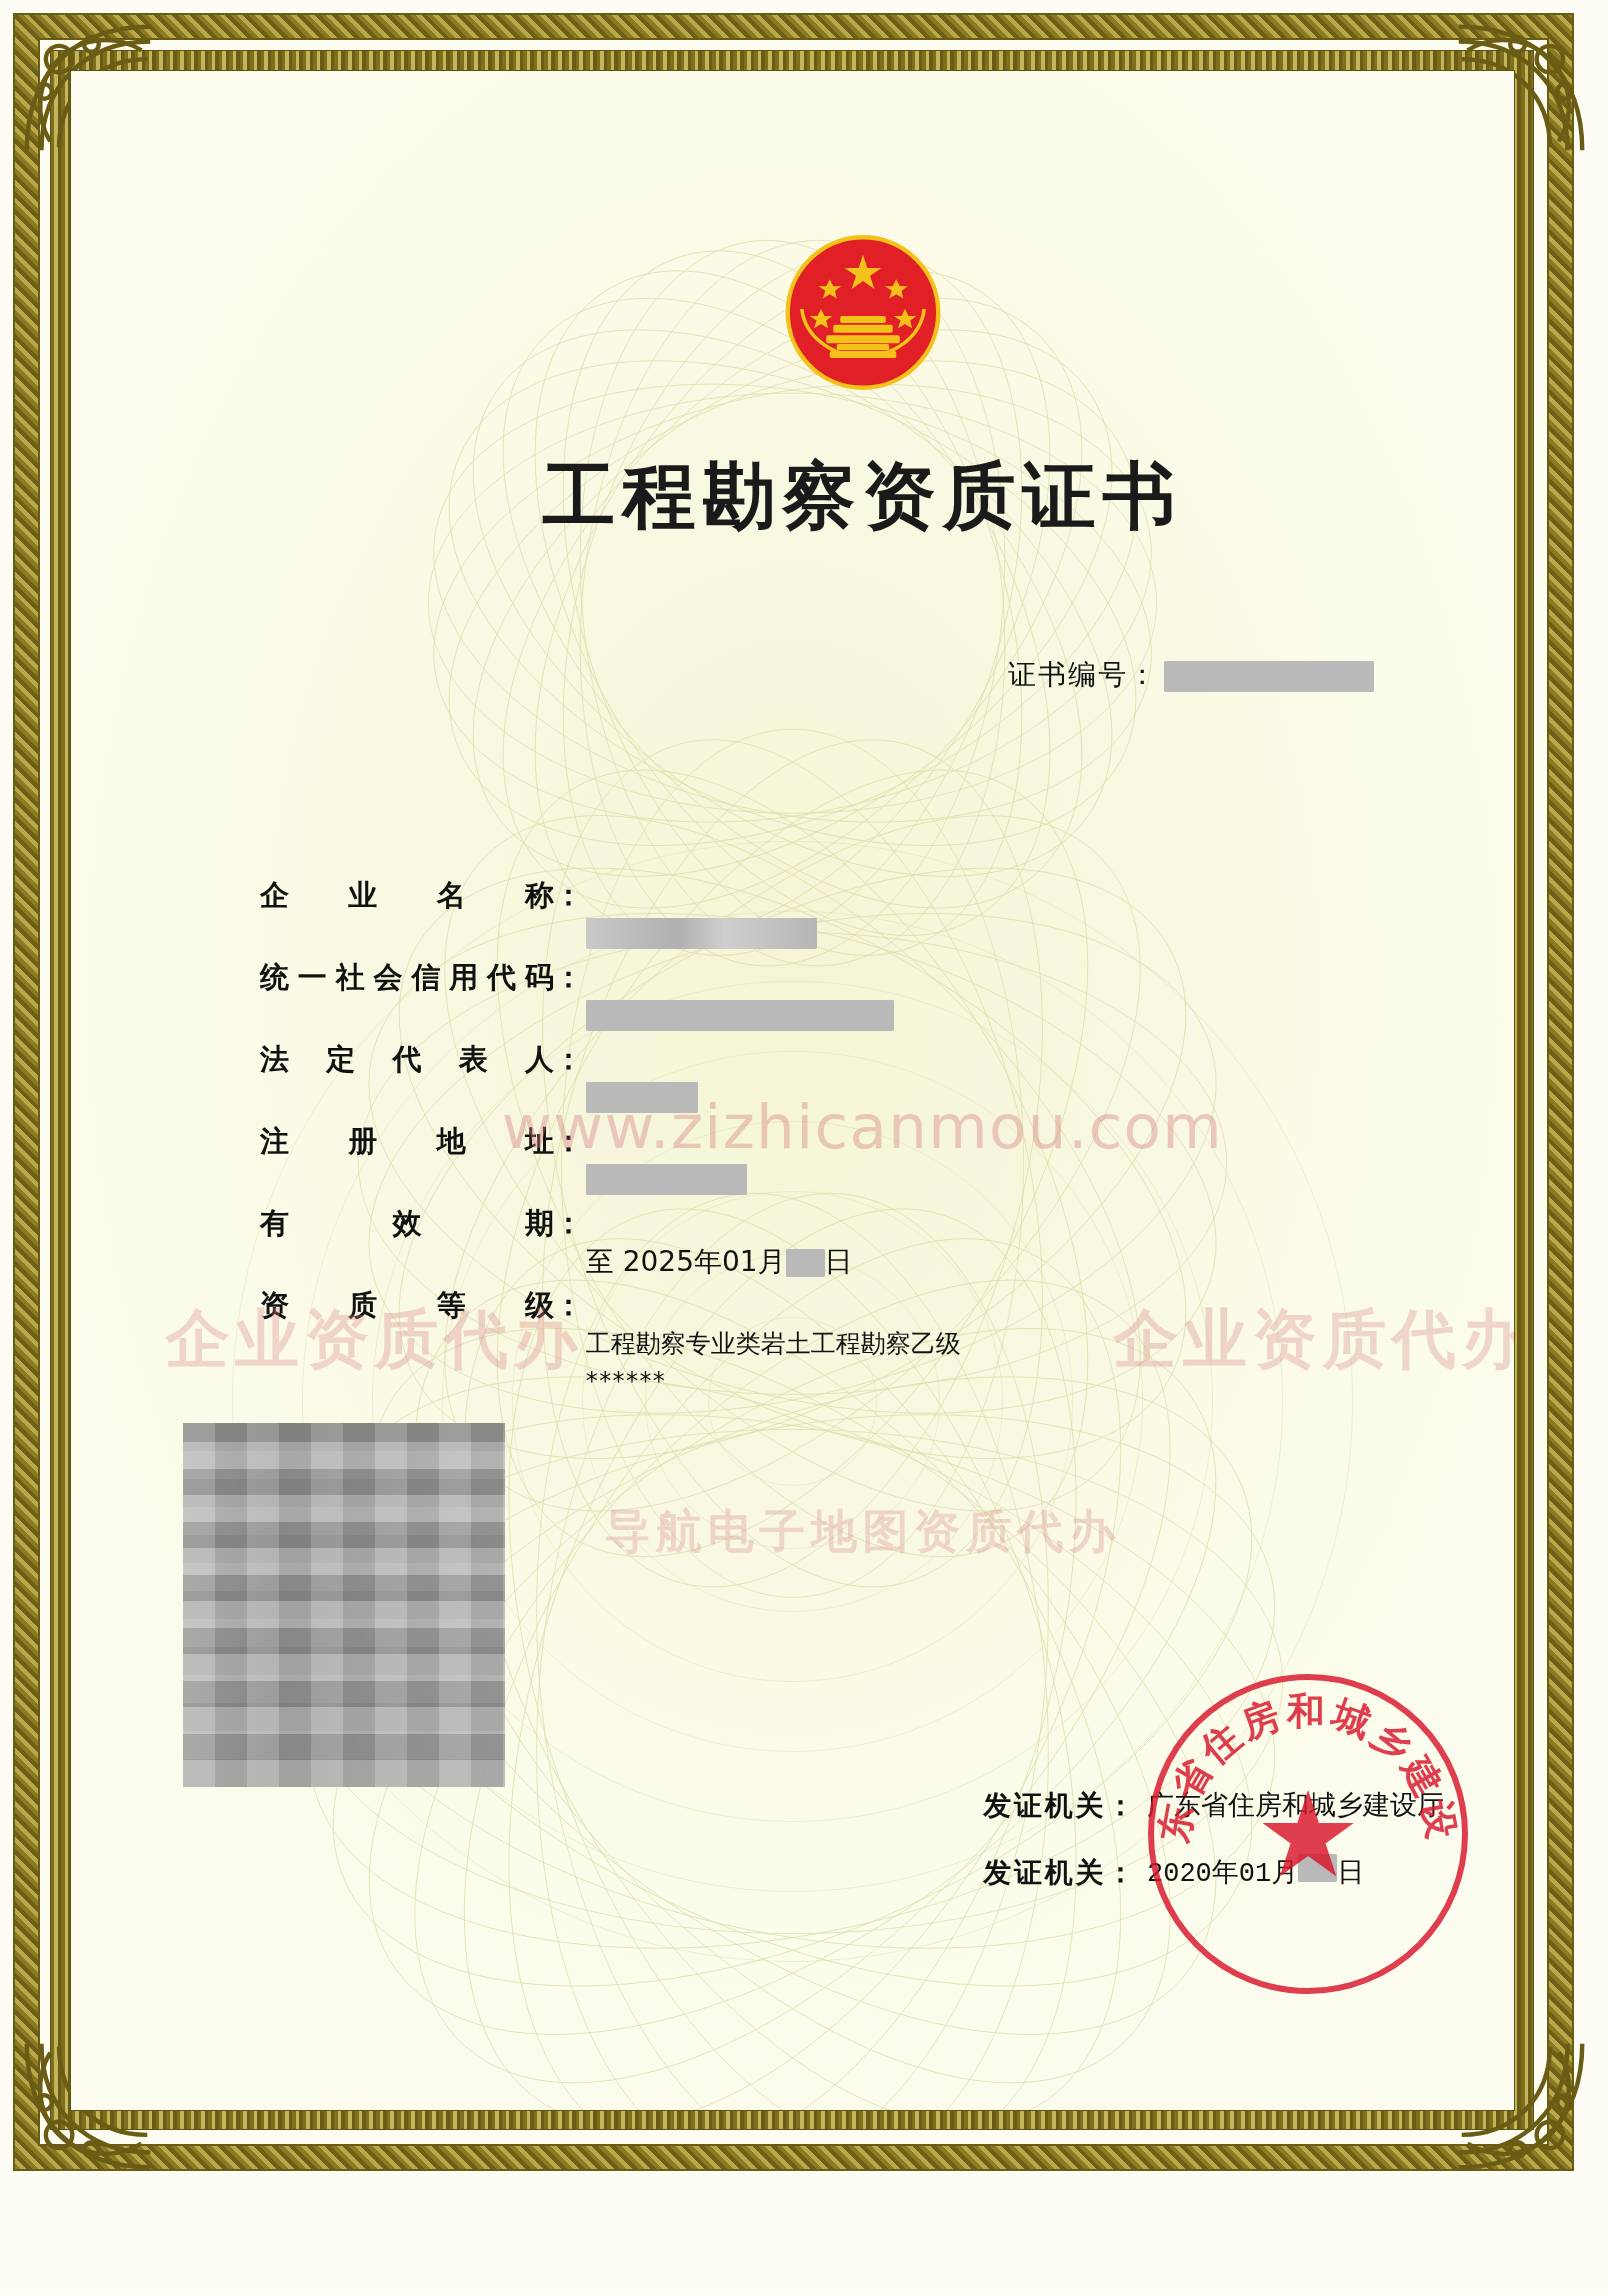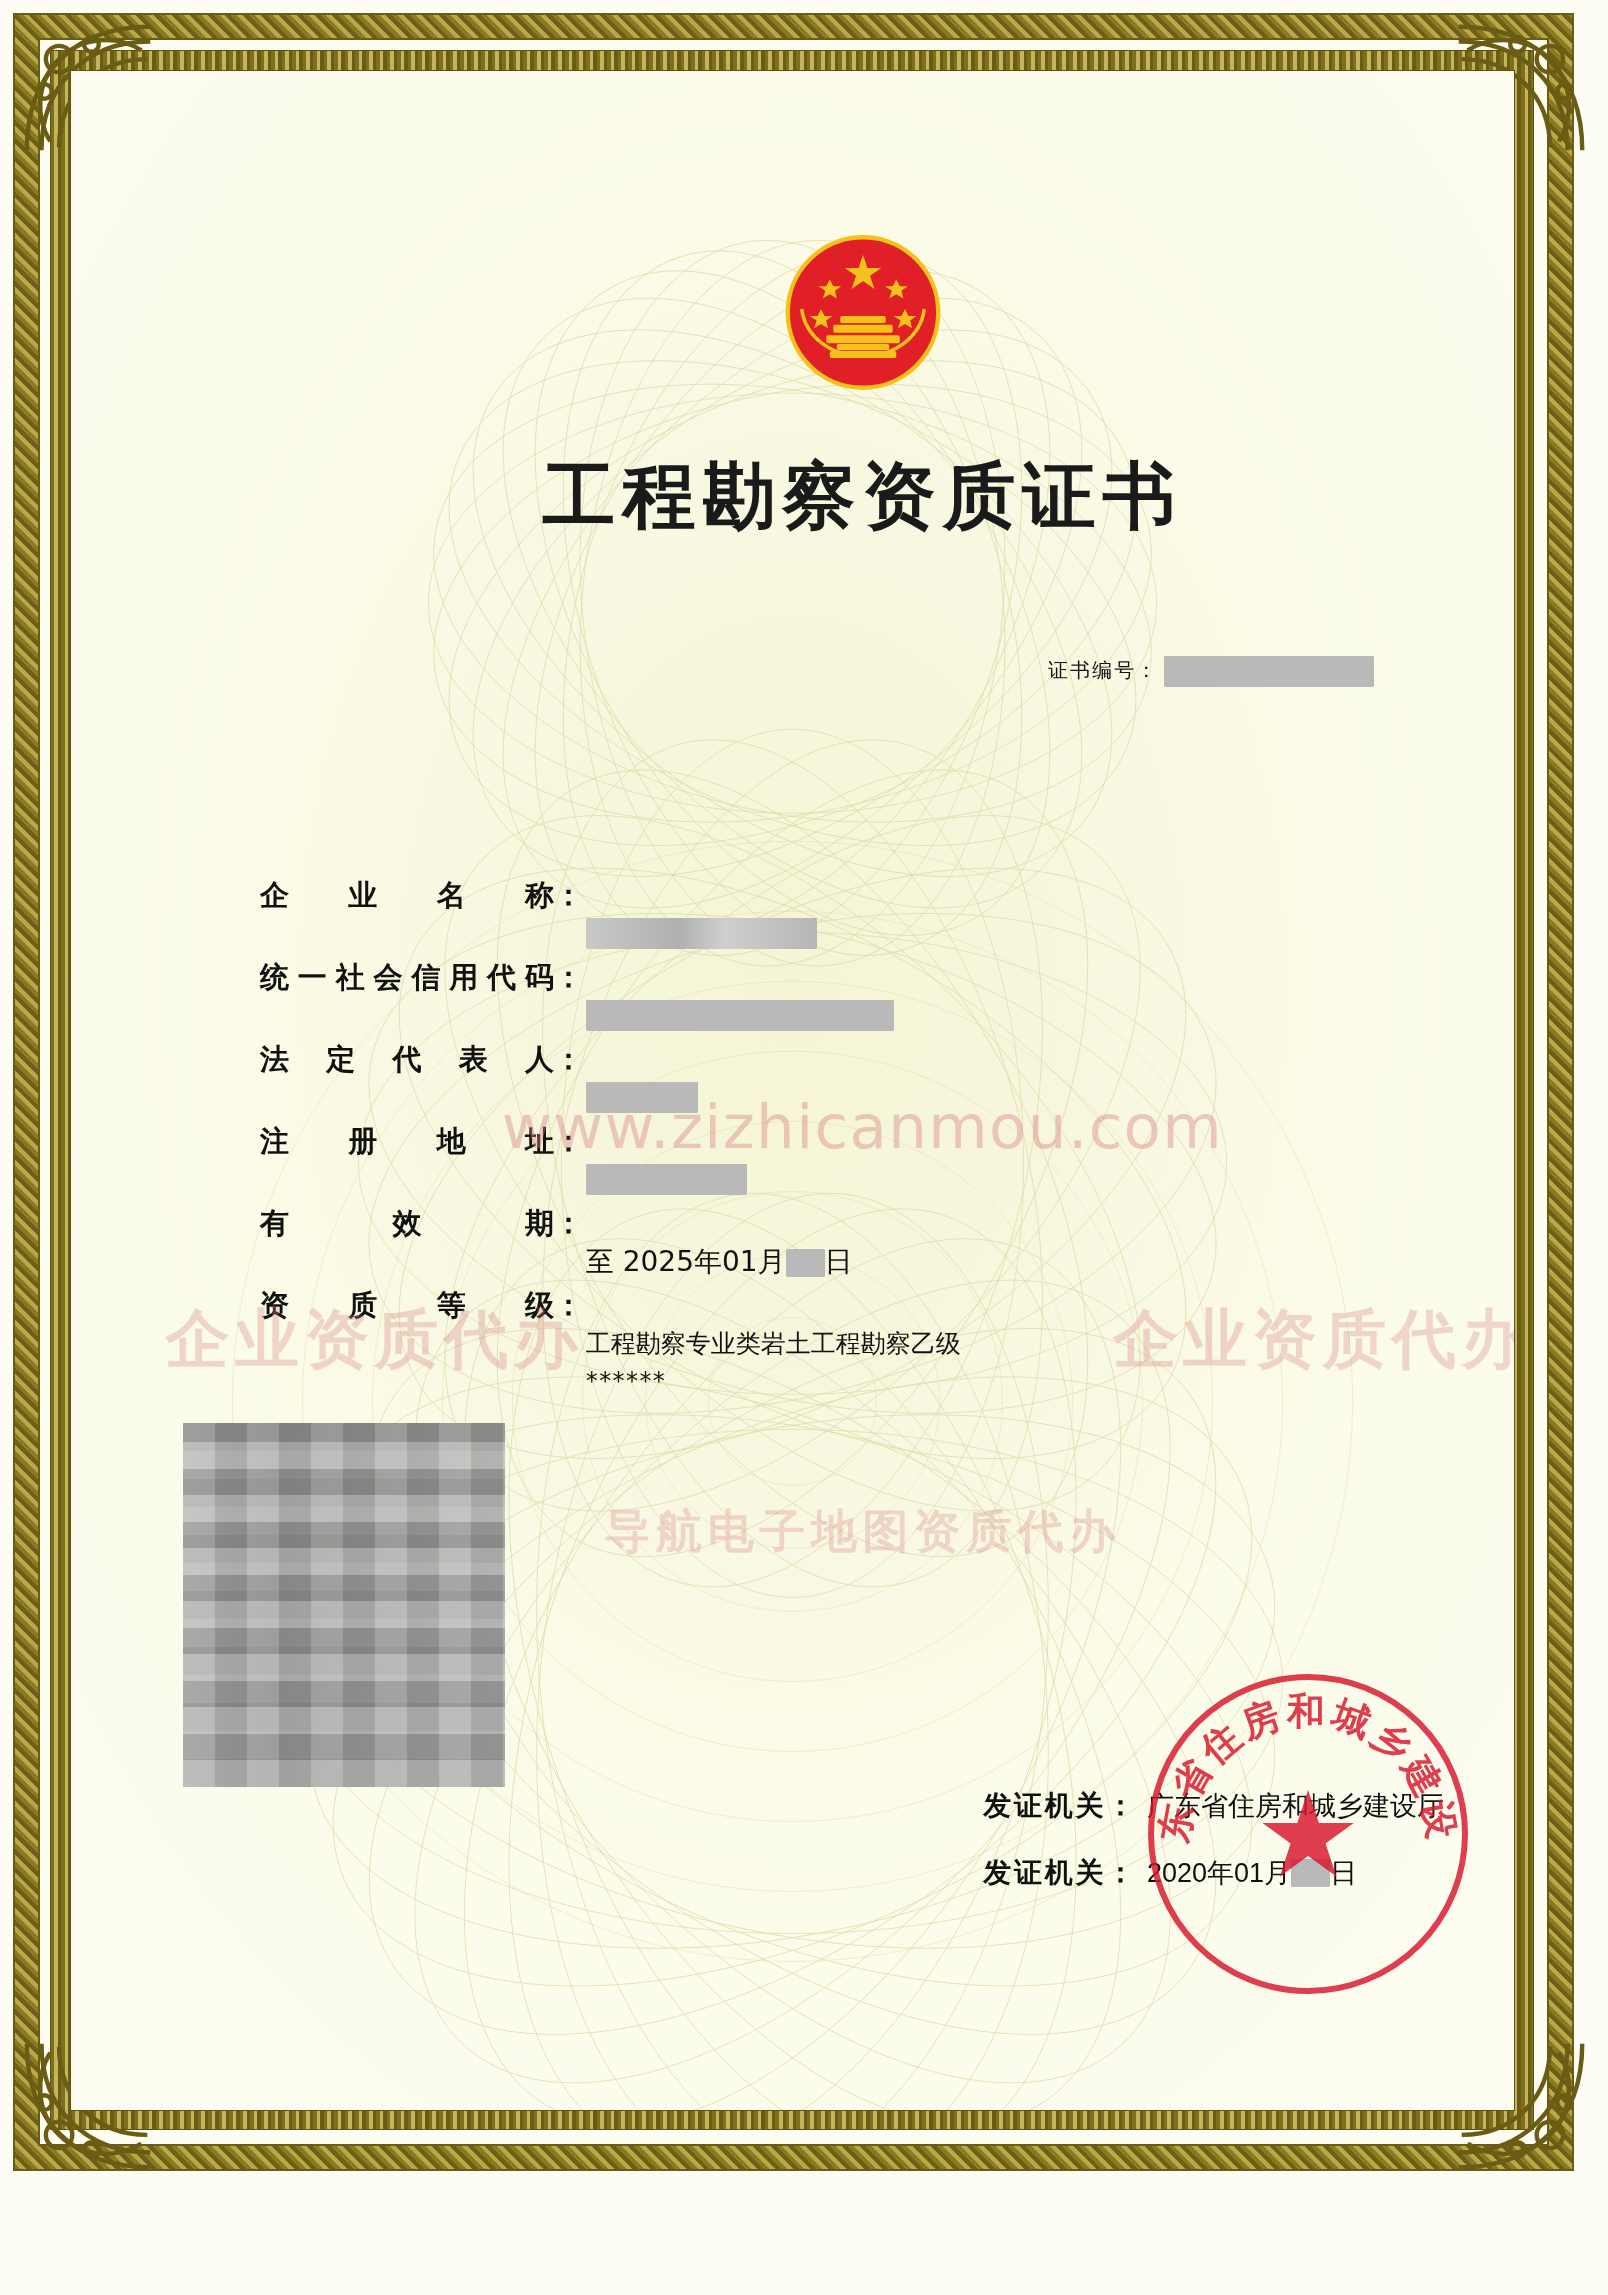--- a/index.html
+++ b/index.html
@@ -46,21 +46,21 @@
   .emblem{position:absolute;left:50%;top:84px;transform:translateX(-50%);width:175px;height:175px;}
 
   .title{
     position:absolute;top:287px;left:0;width:100%;text-align:center;
     font-family:"DejaVu Sans",sans-serif;font-weight:bold;font-size:73px;
     letter-spacing:7px;color:#1a1a1a;margin-top:20px;
   }
 
   .cert-no{
     position:absolute;top:515px;right:210px;
-    font-size:20px;color:#111;letter-spacing:2.1px;font-family:"DejaVu Sans",sans-serif;
+    font-size:28px;color:#111;letter-spacing:2.1px;font-family:"DejaVu Sans",sans-serif;
   }
   .cert-no .redact{display:inline-block;vertical-align:middle;margin-left:5.6px;}
 
   .fields{position:absolute;top:735px;left:119px;width:1232px;}
   .row{display:flex;align-items:flex-start;margin-bottom:43px;height:39px;}
   .lab{
     width:294px;flex:0 0 294px;
     font-family:"DejaVu Sans",sans-serif;font-size:29px;font-weight:bold;color:#111;
     display:flex;justify-content:space-between;
   }
@@ -88,21 +88,21 @@
     filter:blur(0.7px);opacity:.92;
   }
   .pixel-block:after{
     content:"";position:absolute;inset:0;
     background:
       repeating-linear-gradient(0deg,rgba(255,255,255,.18) 0 27px,rgba(0,0,0,.10) 27px 53px),
       repeating-linear-gradient(90deg,rgba(255,255,255,.14) 0 32px,rgba(0,0,0,.08) 32px 64px);
   }
 
   .issuer{position:absolute;right:140px;bottom:259px;text-align:left;}
-  .issuer .line{display:flex;align-items:center;margin-bottom:29px;font-family:Liberation Sans, sans-serif;}
+  .issuer .line{display:flex;align-items:flex-start;margin-bottom:29px;font-family:Liberation Mono, monospace;}
   .issuer .ilab{font-size:28px;font-weight:bold;color:#111;letter-spacing:2.8px;margin-right:9.8px;}
   .issuer .ival{font-size:27px;color:#111;}
 
   
   .seal{
     position:absolute;right:116px;bottom:186px;width:308px;height:308px;border-radius:50%;
     border:6.3px solid #d8152a;opacity:.82;
   }
   .seal .star{
     position:absolute;left:50%;top:50%;transform:translate(-50%,-50%);

